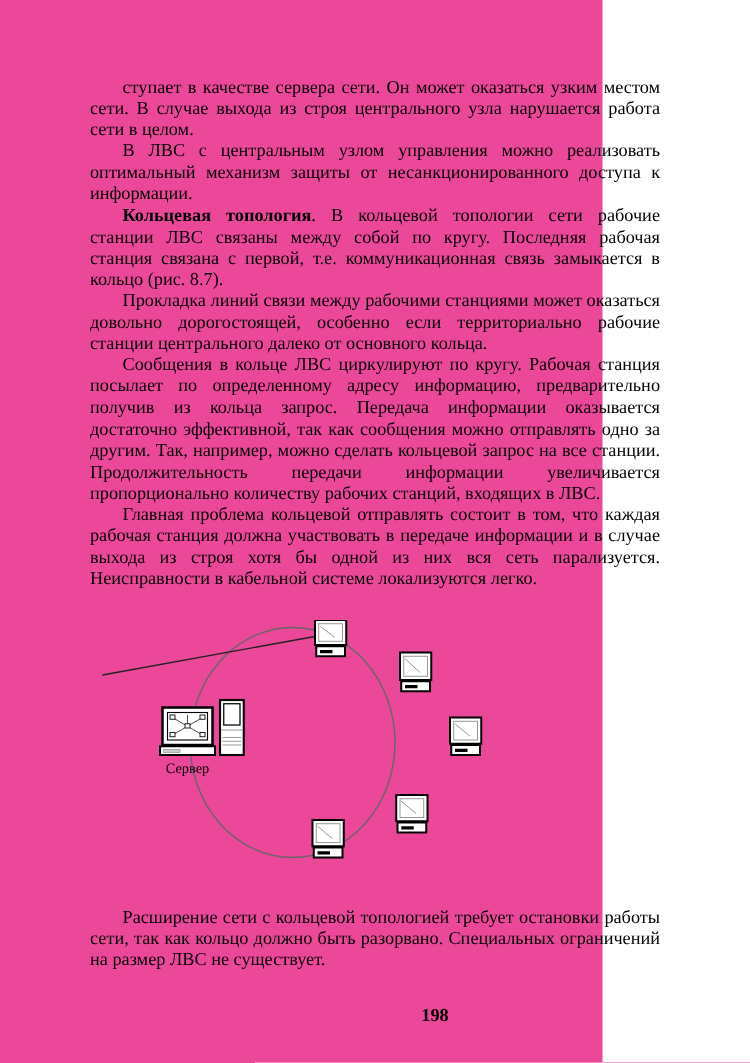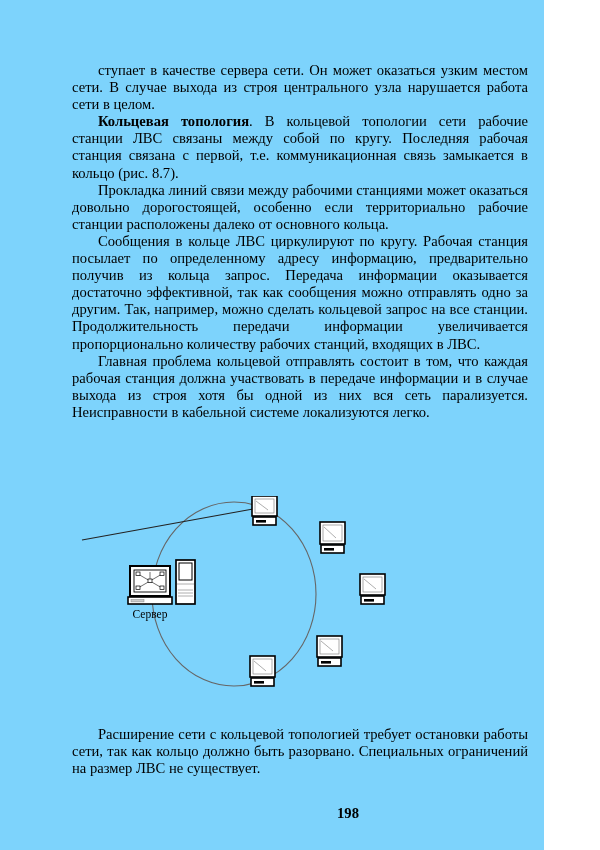--- a/index.html
+++ b/index.html
@@ -9,23 +9,23 @@
   body {
     width: 600px;
     height: 850px;
     background: #ffffff;
     font-family: "Liberation Serif", "DejaVu Serif", serif;
     color: #000000;
     overflow: hidden;
   }
   .page {
     position: relative;
-    width: 544px;
+    width: 482px;
     height: 850px;
-    background: #7dd3fc;
+    background: #ec4899;
   }
   .text-column {
     position: absolute;
     left: 72px;
     top: 62px;
     width: 456px;
   }
   p.body-par {
     margin: 0;
     text-align: justify;
@@ -89,24 +89,25 @@
 </style>
 </head>
 <body>
 
 <div class="page">
 
   <div class="text-column">
 
     <p class="body-par"><span>ступает в качестве сервера сети. Он может оказаться узким местом сети. В случае выхода из строя центрального узла нарушается работа сети в целом.</span></p>
 
+    <p class="body-par"><span>В ЛВС с центральным узлом управления можно реализовать оптимальный механизм защиты от несанкционированного доступа к информации.</span></p>
 
     <p class="body-par"><span class="lead-bold">Кольцевая топология</span><span>. В кольцевой топологии сети рабочие станции ЛВС связаны между собой по кругу. Последняя рабочая станция связана с первой, т.е. коммуникационная связь замыкается в кольцо (рис. 8.7).</span></p>
 
-    <p class="body-par"><span>Прокладка линий связи между рабочими станциями может оказаться довольно дорогостоящей, особенно если территориально рабочие станции расположены далеко от основного кольца.</span></p>
+    <p class="body-par"><span>Прокладка линий связи между рабочими станциями может оказаться довольно дорогостоящей, особенно если территориально рабочие станции центрального далеко от основного кольца.</span></p>
 
     <p class="body-par"><span>Сообщения в кольце ЛВС циркулируют по кругу. Рабочая станция посылает по определенному адресу информацию, предварительно получив из кольца запрос. Передача информации оказывается достаточно эффективной, так как сообщения можно отправлять одно за другим. Так, например, можно сделать кольцевой запрос на все станции. Продолжительность передачи информации увеличивается пропорционально количеству рабочих станций, входящих в ЛВС.</span></p>
 
     <p class="body-par"><span>Главная проблема кольцевой отправлять состоит в том, что каждая рабочая станция должна участвовать в передаче информации и в случае выхода из строя хотя бы одной из них вся сеть парализуется. Неисправности в кабельной системе локализуются легко.</span></p>
 
   </div>
 
   <div class="figure">
     <svg class="ring-svg" width="456" height="230" viewBox="0 0 456 230">
 

